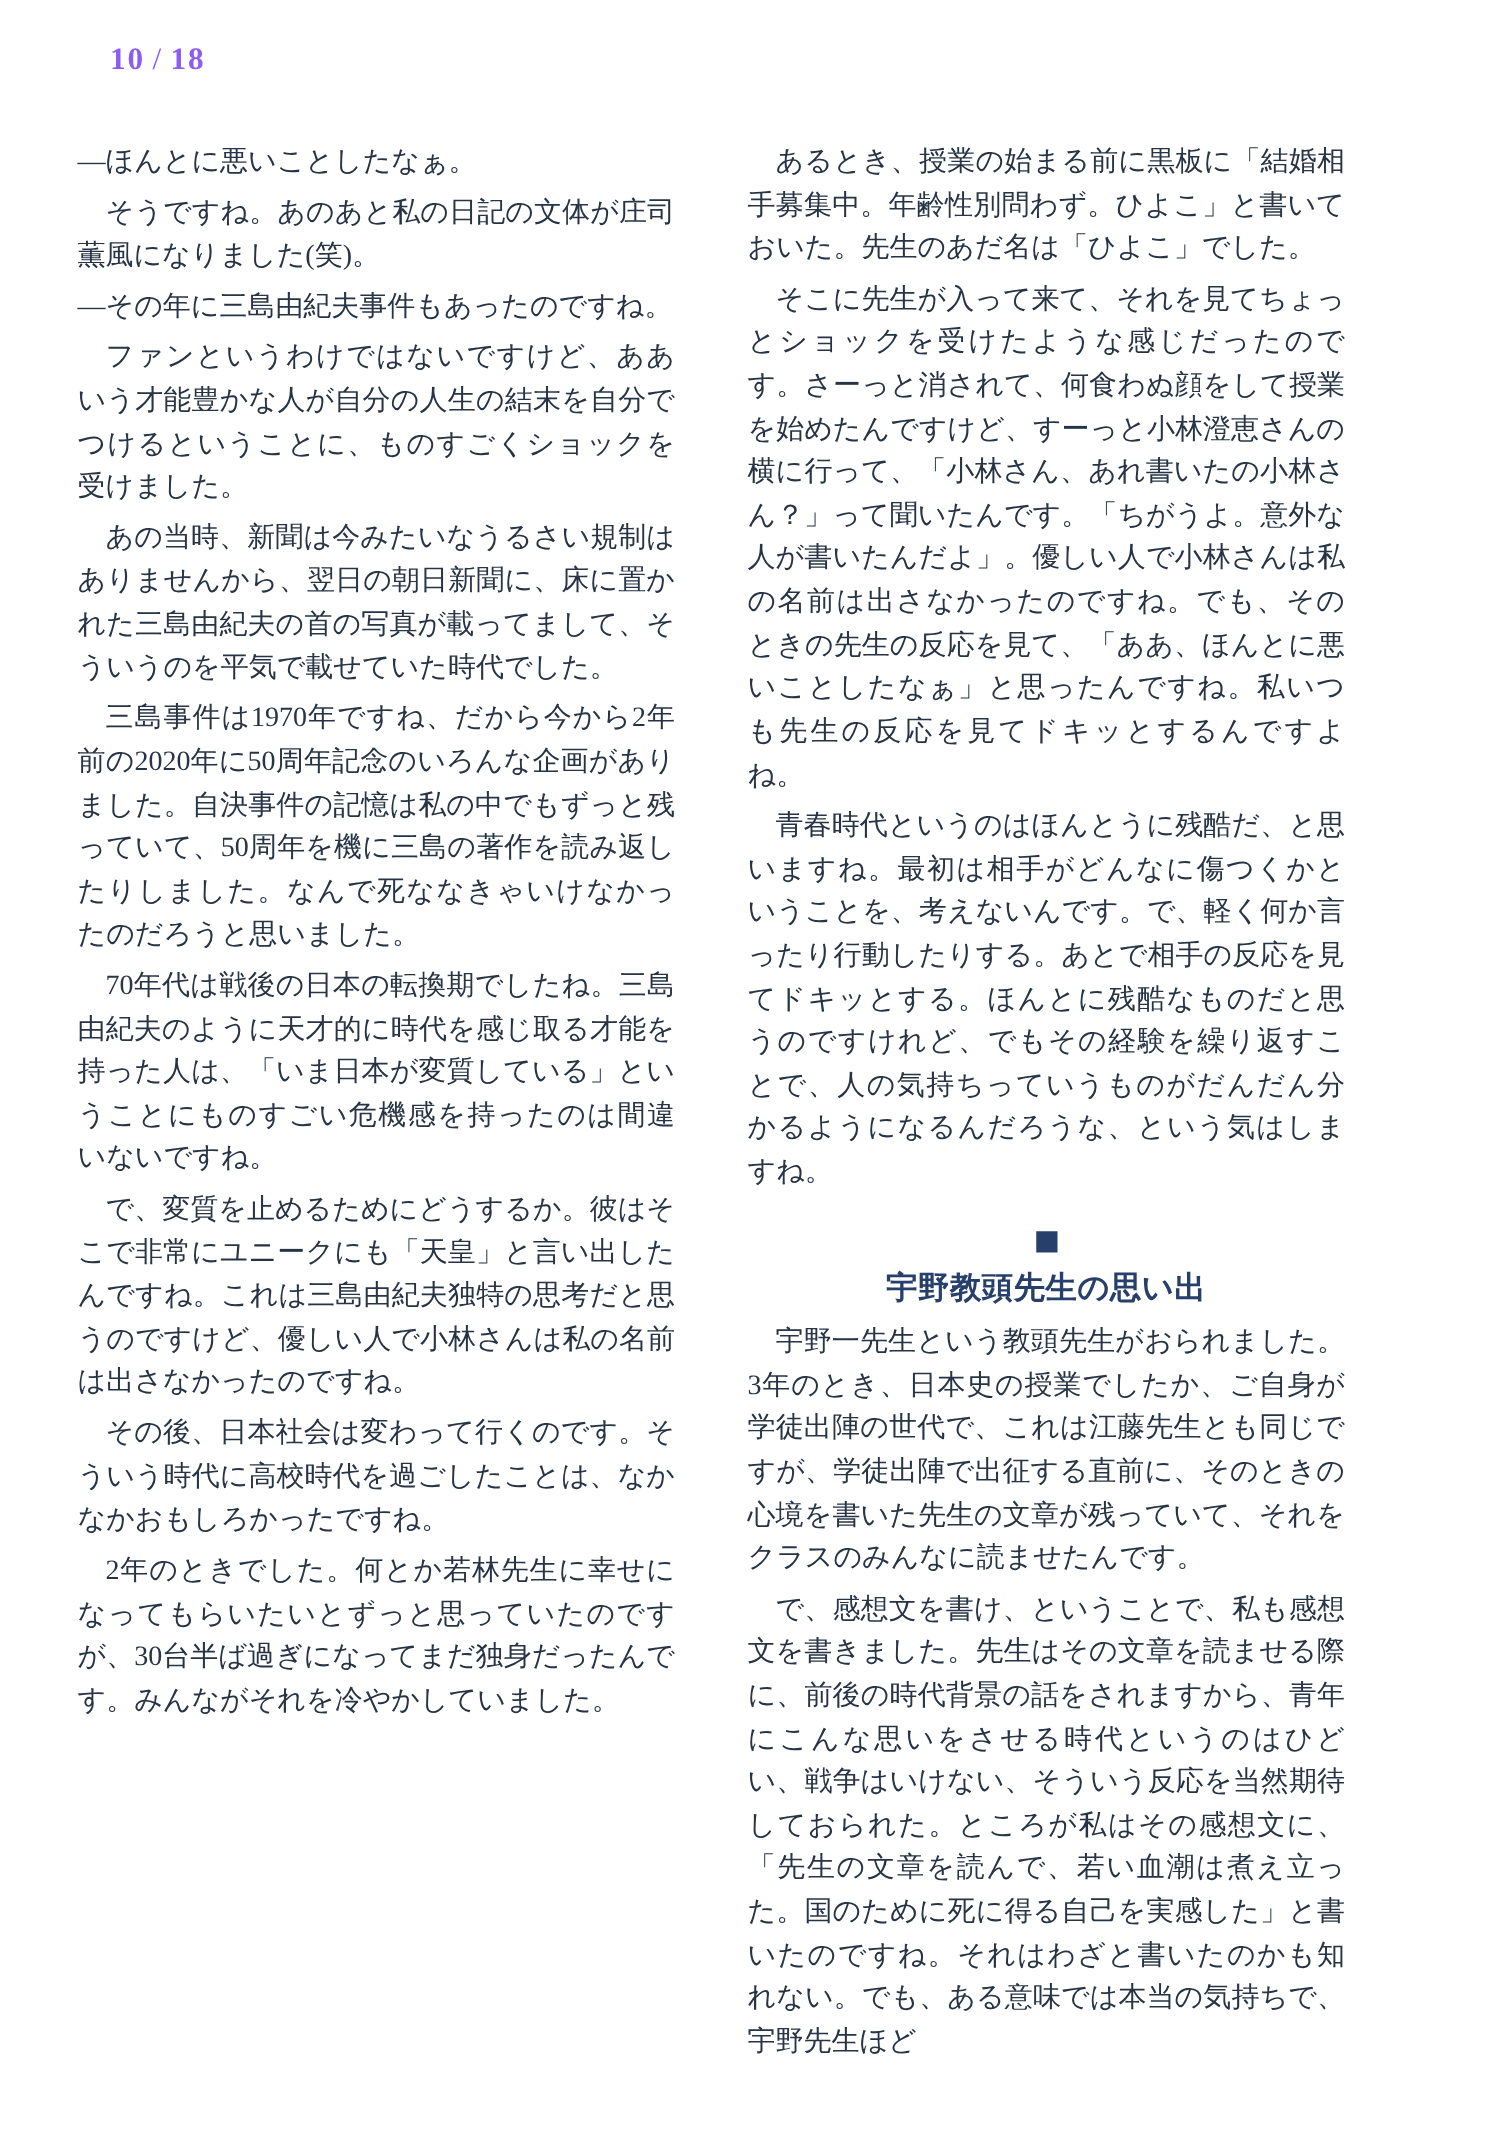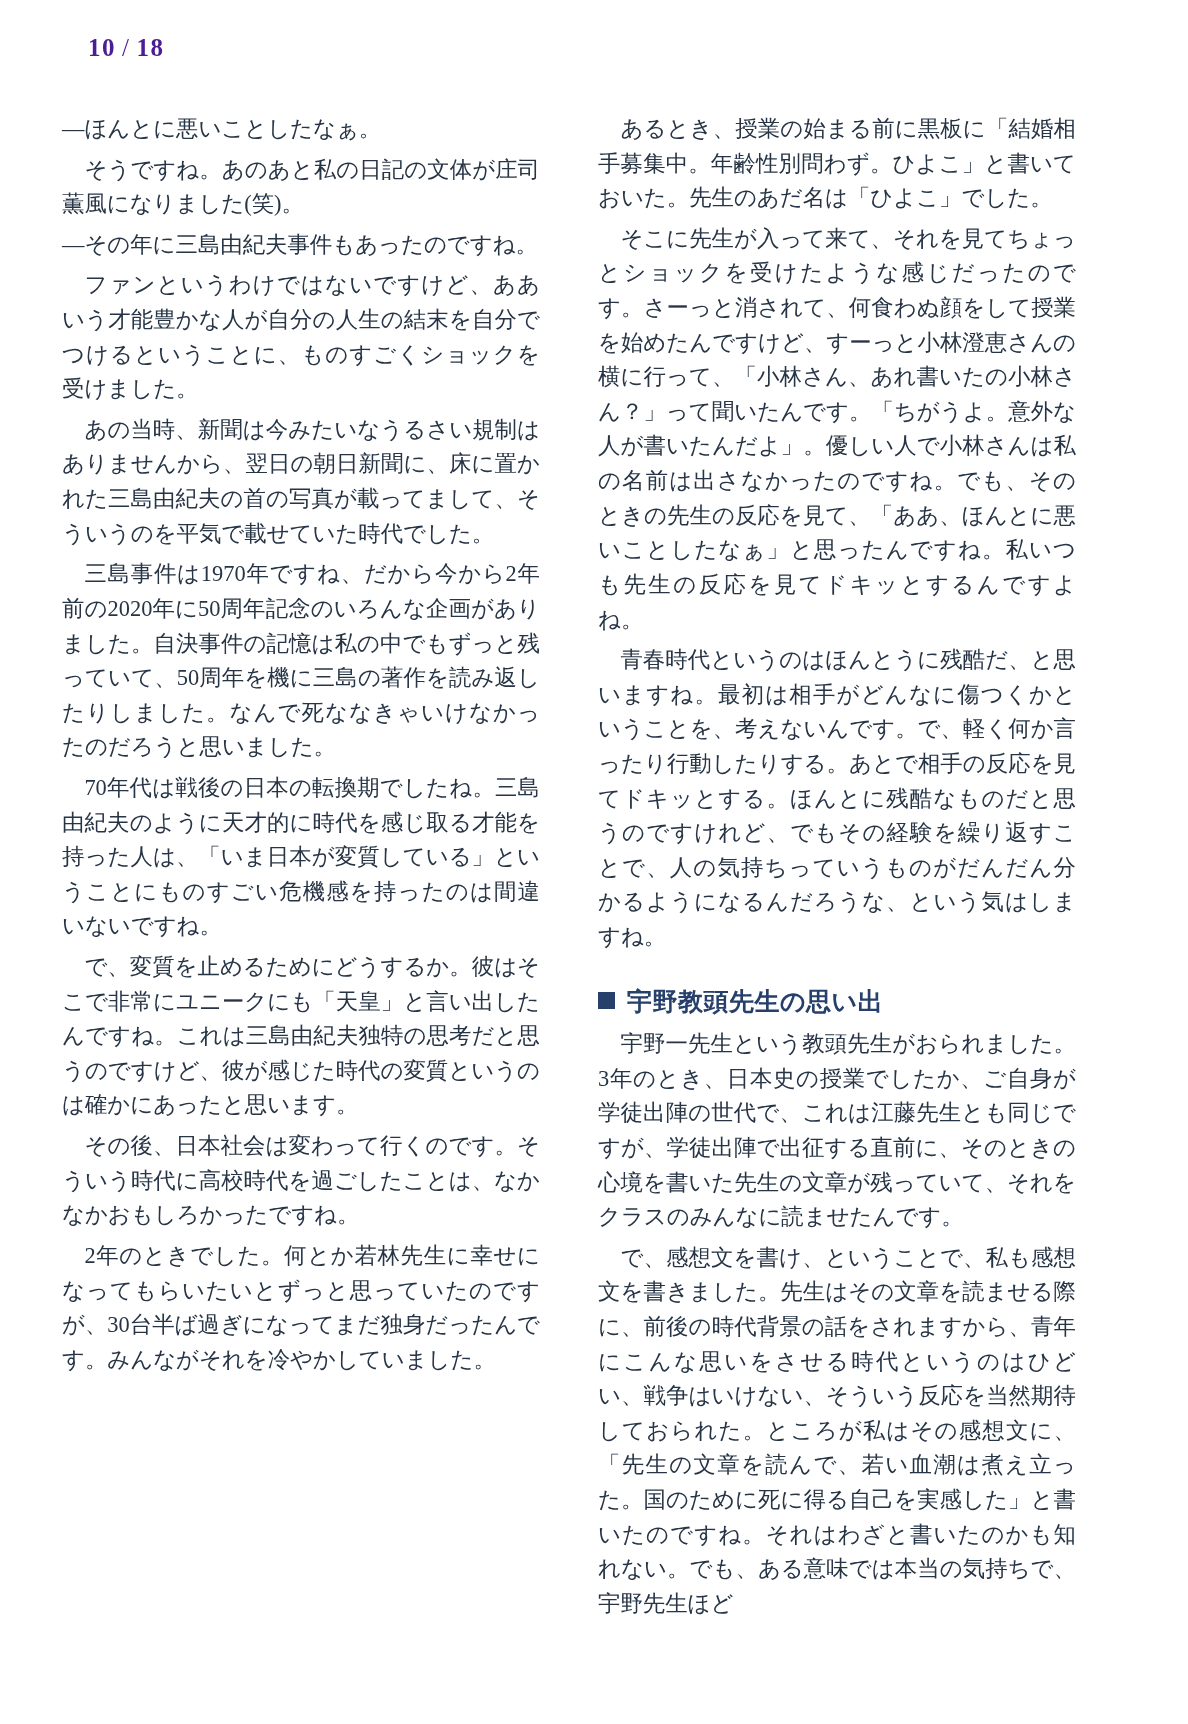--- a/index.html
+++ b/index.html
@@ -21,21 +21,21 @@
     inset: 0;
     background: #ffffff;
   }
   .page-header {
     position: absolute;
     top: 34px;
     left: 88px;
     font-family: "Liberation Serif", "DejaVu Serif", serif;
     font-size: 25px;
     font-weight: 700;
-    color: #4c1d95;
+    color: #8b5cf6;
     letter-spacing: 0.06em;
   }
   .page-header .sep {
     font-weight: 400;
     padding: 0 6px;
   }
   .columns {
     position: absolute;
     top: 112px;
     left: 62px;
@@ -64,20 +64,21 @@
     margin: 30px 0 10px 0;
     font-family: "Liberation Sans", "DejaVu Sans", sans-serif;
     font-size: 25px;
     font-weight: 700;
     color: #27406b;
     letter-spacing: 0.02em;
     display: flex;
     align-items: center;
     gap: 12px;
     line-height: 1.3;
+    flex-direction: column;
   }
   h2.section-heading .bullet-square {
     display: inline-block;
     width: 17px;
     height: 17px;
     background: #27406b;
     flex: 0 0 17px;
   }
 </style>
 </head>
@@ -92,21 +93,21 @@
   <div class="columns">
 
     <div class="col">
       <p class="para dash">―ほんとに悪いことしたなぁ。</p>
       <p class="para">そうですね。あのあと私の日記の文体が庄司薫風になりました(笑)。</p>
       <p class="para dash">―その年に三島由紀夫事件もあったのですね。</p>
       <p class="para">ファンというわけではないですけど、ああいう才能豊かな人が自分の人生の結末を自分でつけるということに、ものすごくショックを受けました。</p>
       <p class="para">あの当時、新聞は今みたいなうるさい規制はありませんから、翌日の朝日新聞に、床に置かれた三島由紀夫の首の写真が載ってまして、そういうのを平気で載せていた時代でした。</p>
       <p class="para">三島事件は1970年ですね、だから今から2年前の2020年に50周年記念のいろんな企画がありました。自決事件の記憶は私の中でもずっと残っていて、50周年を機に三島の著作を読み返したりしました。なんで死ななきゃいけなかったのだろうと思いました。</p>
       <p class="para">70年代は戦後の日本の転換期でしたね。三島由紀夫のように天才的に時代を感じ取る才能を持った人は、「いま日本が変質している」ということにものすごい危機感を持ったのは間違いないですね。</p>
-      <p class="para">で、変質を止めるためにどうするか。彼はそこで非常にユニークにも「天皇」と言い出したんですね。これは三島由紀夫独特の思考だと思うのですけど、彼が感じた時代の変質というのは確かにあったと思います。</p>
+      <p class="para">で、変質を止めるためにどうするか。彼はそこで非常にユニークにも「天皇」と言い出したんですね。これは三島由紀夫独特の思考だと思うのですけど、優しい人で小林さんは私の名前は出さなかったのですね。</p>
       <p class="para">その後、日本社会は変わって行くのです。そういう時代に高校時代を過ごしたことは、なかなかおもしろかったですね。</p>
 
 
       <p class="para">2年のときでした。何とか若林先生に幸せになってもらいたいとずっと思っていたのですが、30台半ば過ぎになってまだ独身だったんです。みんながそれを冷やかしていました。</p>
     </div>
 
     <div class="col">
       <p class="para">あるとき、授業の始まる前に黒板に「結婚相手募集中。年齢性別問わず。ひよこ」と書いておいた。先生のあだ名は「ひよこ」でした。</p>
       <p class="para">そこに先生が入って来て、それを見てちょっとショックを受けたような感じだったのです。さーっと消されて、何食わぬ顔をして授業を始めたんですけど、すーっと小林澄恵さんの横に行って、「小林さん、あれ書いたの小林さん？」って聞いたんです。「ちがうよ。意外な人が書いたんだよ」。優しい人で小林さんは私の名前は出さなかったのですね。でも、そのときの先生の反応を見て、「ああ、ほんとに悪いことしたなぁ」と思ったんですね。私いつも先生の反応を見てドキッとするんですよね。</p>
       <p class="para">青春時代というのはほんとうに残酷だ、と思いますね。最初は相手がどんなに傷つくかということを、考えないんです。で、軽く何か言ったり行動したりする。あとで相手の反応を見てドキッとする。ほんとに残酷なものだと思うのですけれど、でもその経験を繰り返すことで、人の気持ちっていうものがだんだん分かるようになるんだろうな、という気はしますね。</p>

